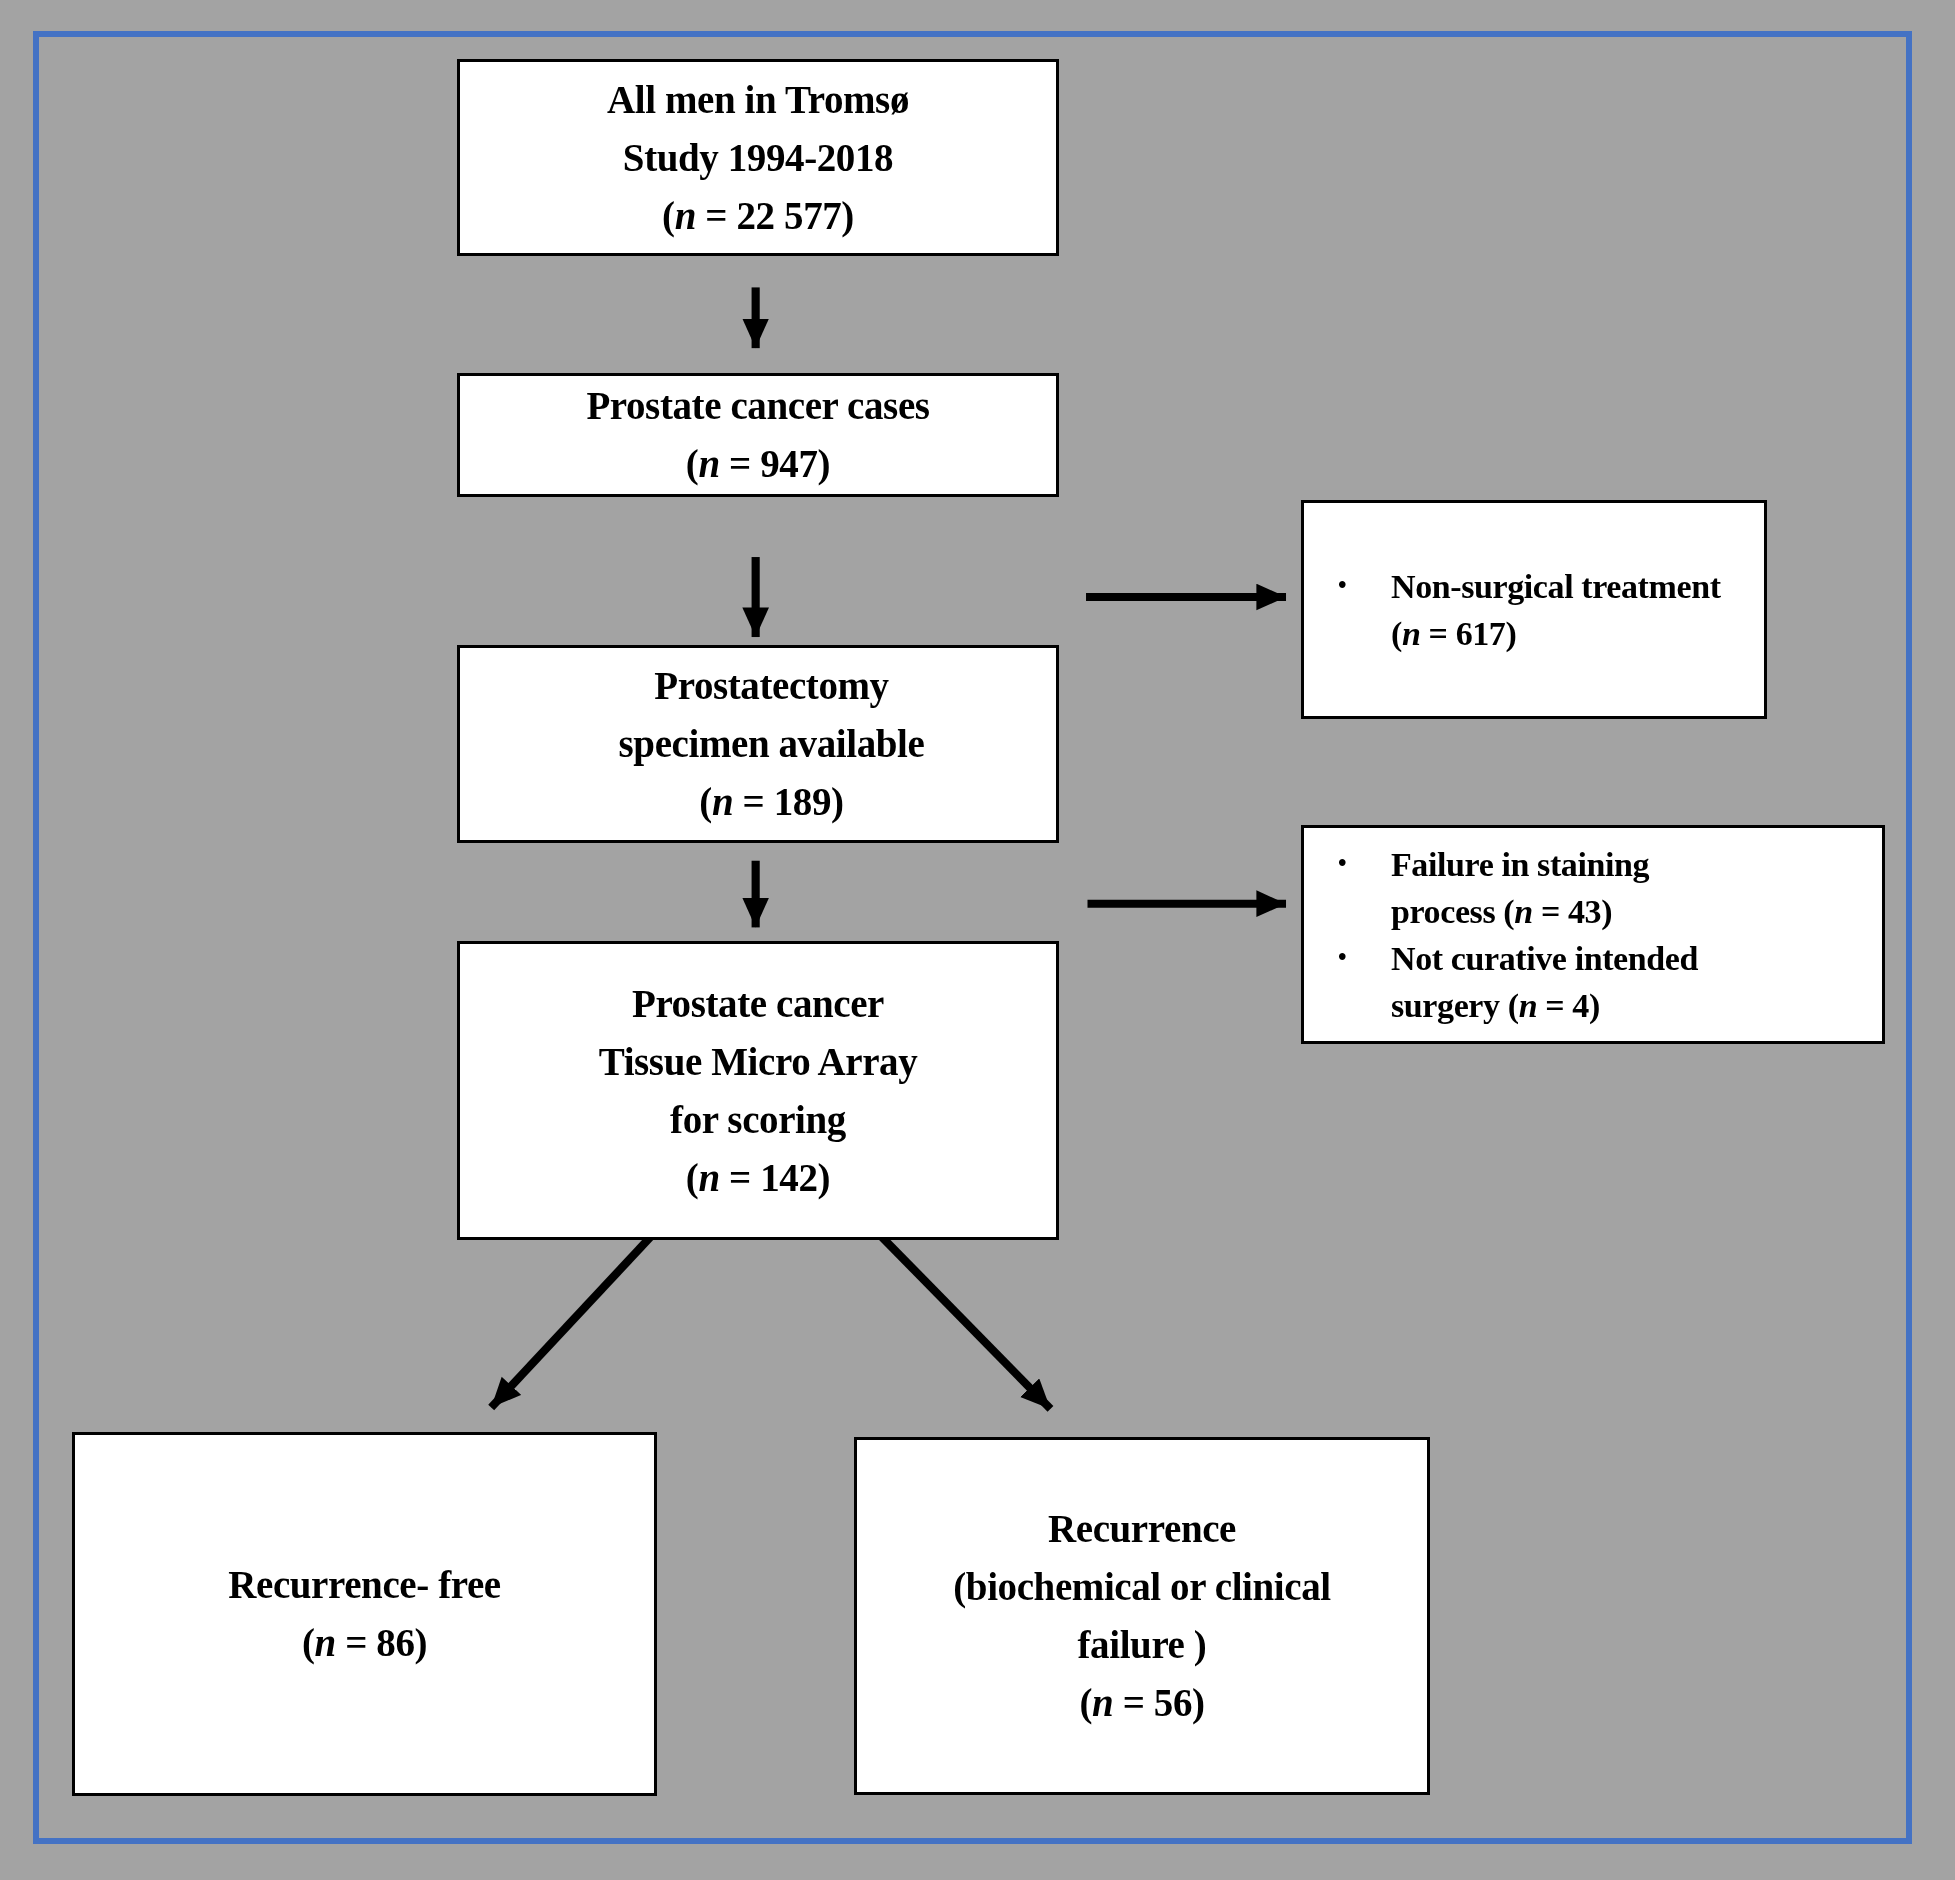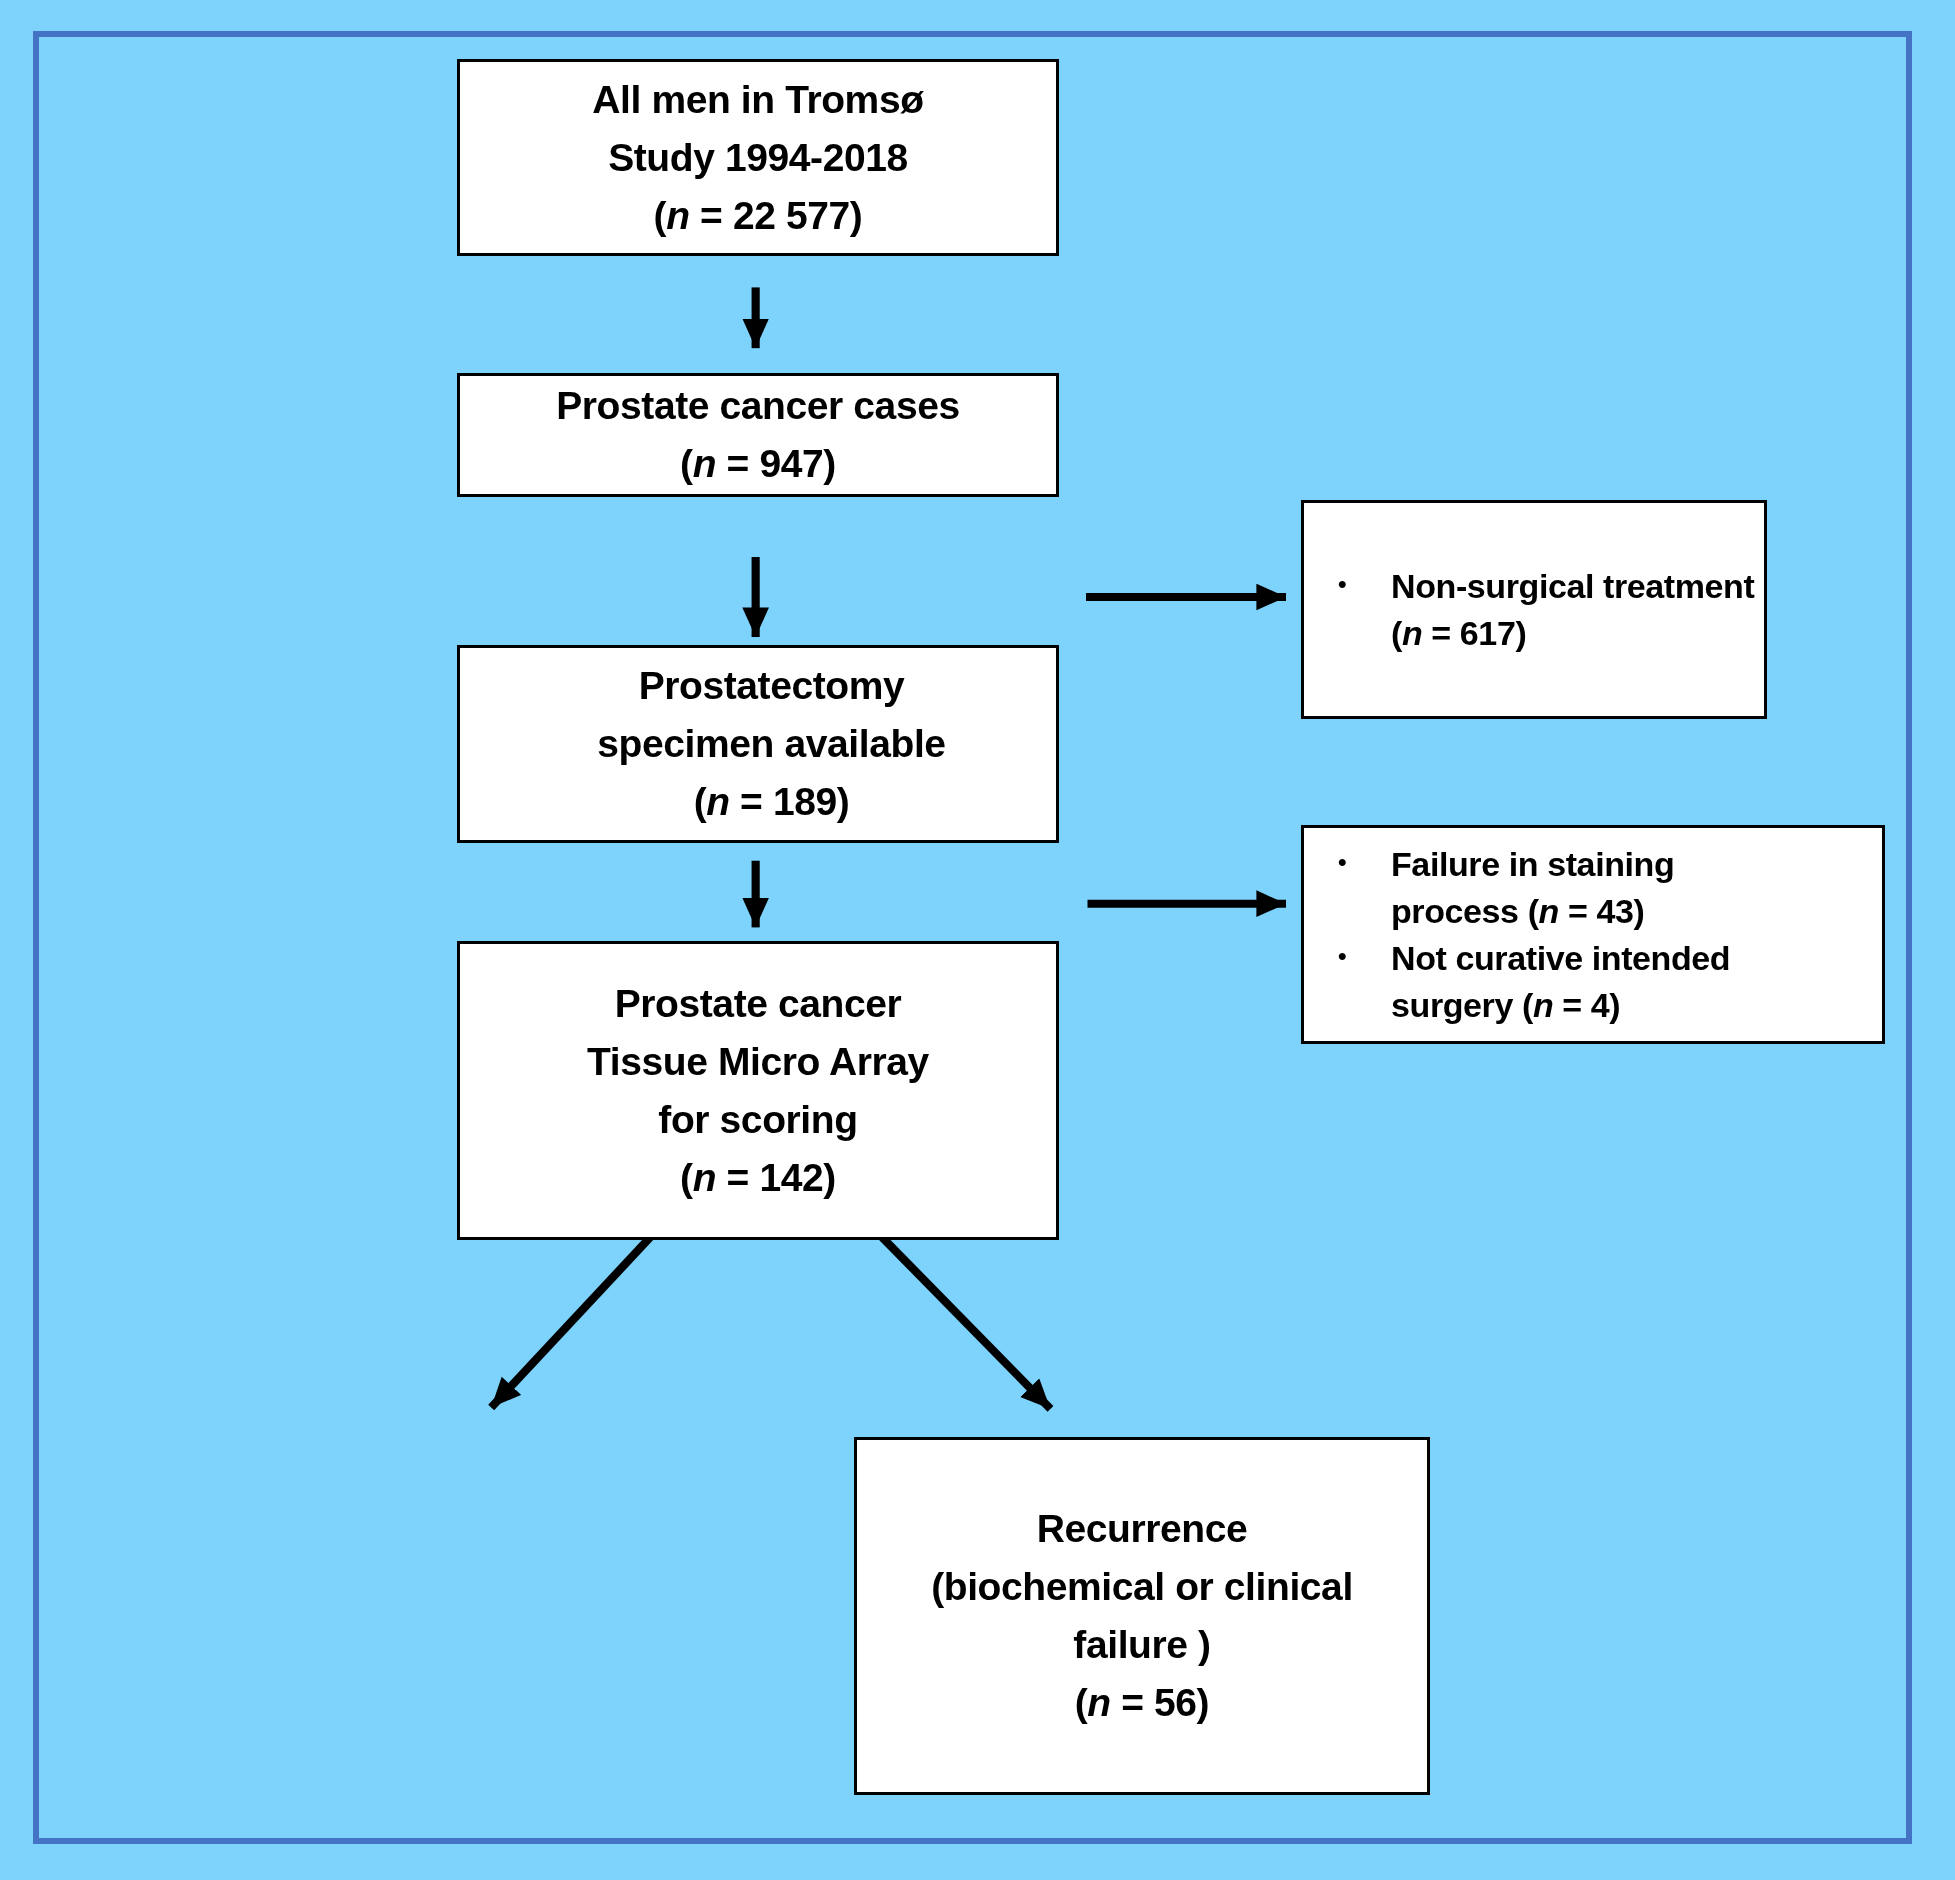--- a/index.html
+++ b/index.html
@@ -1,20 +1,20 @@
 <!DOCTYPE html>
 <html style="font-size:12px"><head>
 <meta charset="utf-8">
 <style>
   html,body{margin:0;padding:0;background:#ffffff;}
   .canvas{
     position:relative;
     width:1955px;height:1880px;
-    background:#7dd3fc;
-    font-family:Liberation Sans, sans-serif;
+    background:#a3a3a3;
+    font-family:Liberation Serif, serif;
     font-weight:700;
     color:#000;
     overflow:hidden;
   }
   .frame{
     position:absolute;
     left:33px;top:31px;width:1879px;height:1813px;
     border:6.7px solid #4472C4;
     box-sizing:border-box;
   }
@@ -111,19 +111,22 @@
       </ul>
   </div>
 
   <div class="box side-box b-excl2">
     <ul>
         <li>Failure in staining<br>process (<i>n</i> = 43)</li>
         <li>Not curative intended<br>surgery (<i>n</i> = 4)</li>
       </ul>
   </div>
 
+  <div class="box center-box b-recfree">
+    <div>Recurrence- free<br>(<i>n</i> = 86)</div>
+  </div>
 
   <div class="box center-box b-rec">
     <div>Recurrence<br>(biochemical or clinical<br>failure )<br>(<i>n</i> = 56)</div>
   </div>
 
 </div>
 
 
 </body></html>

